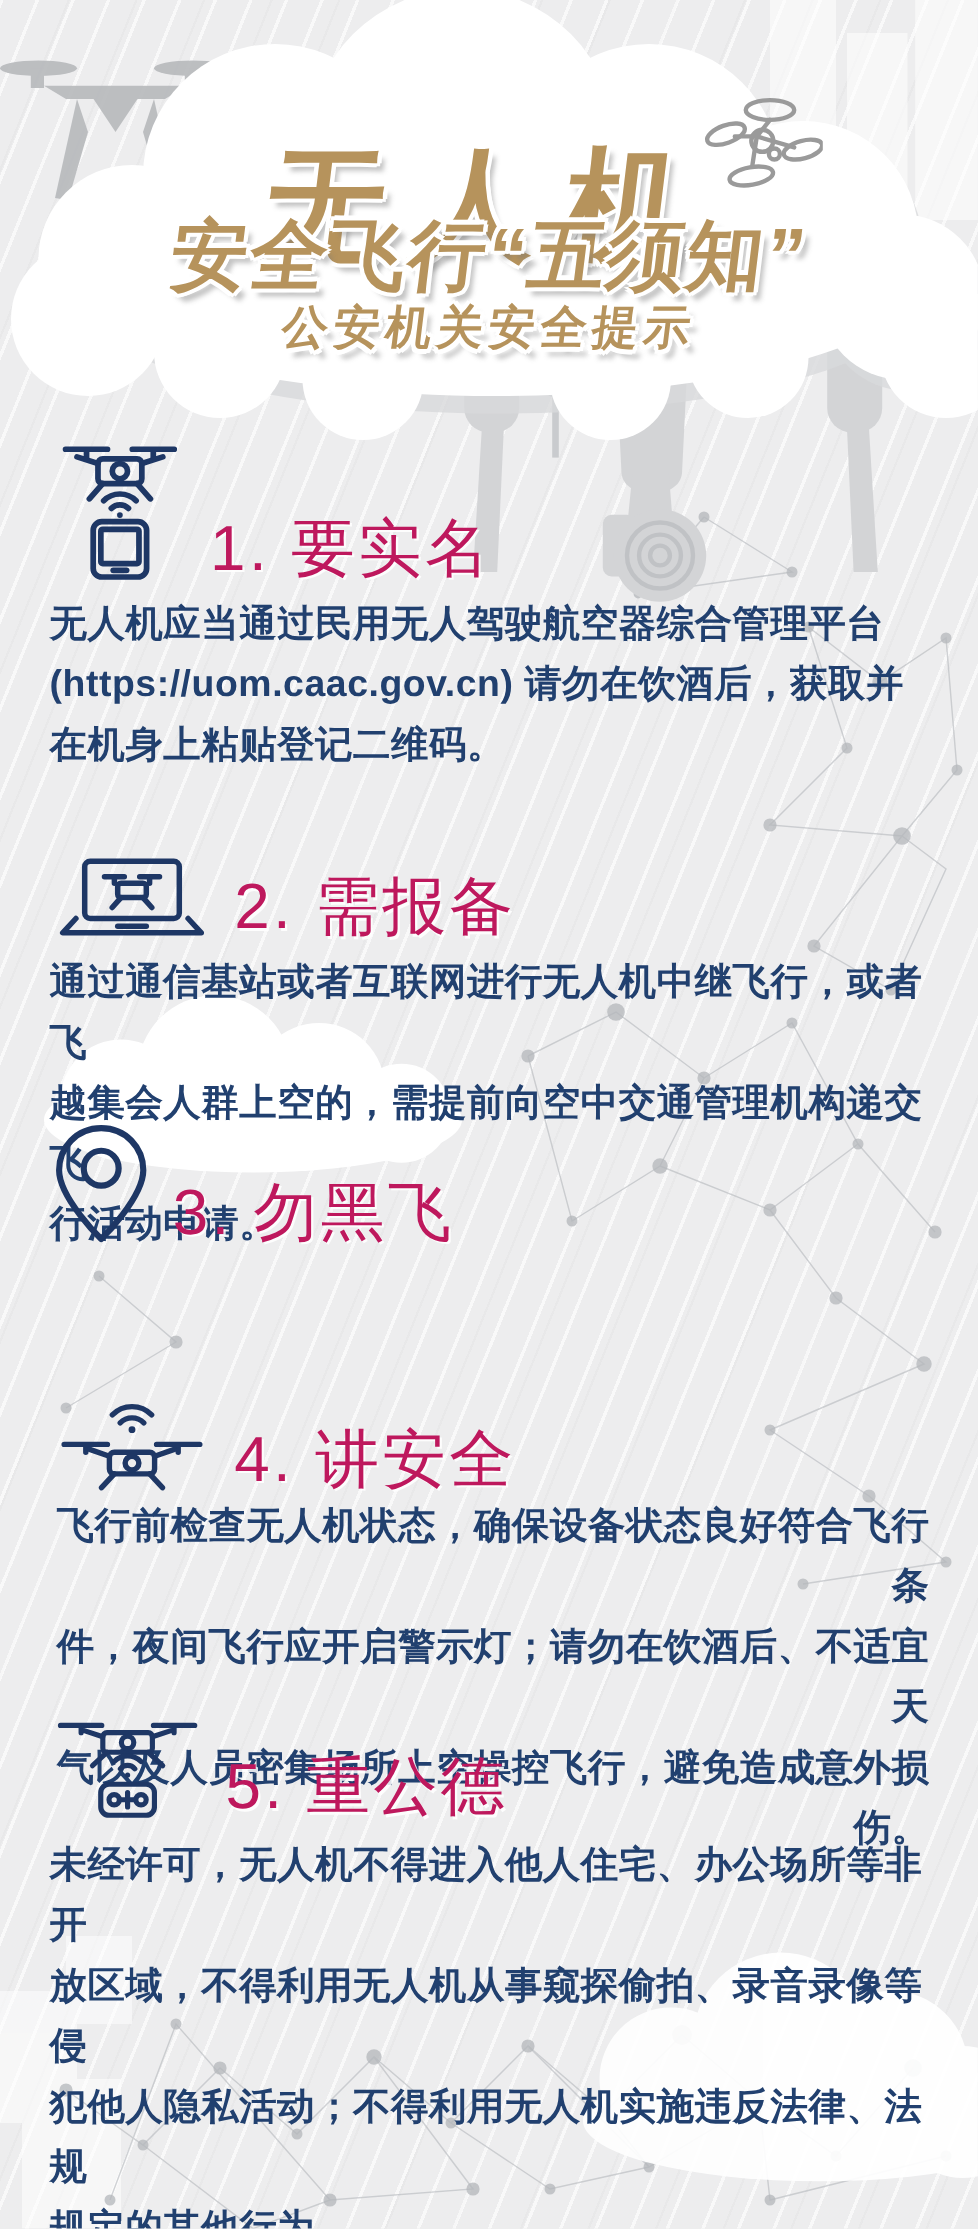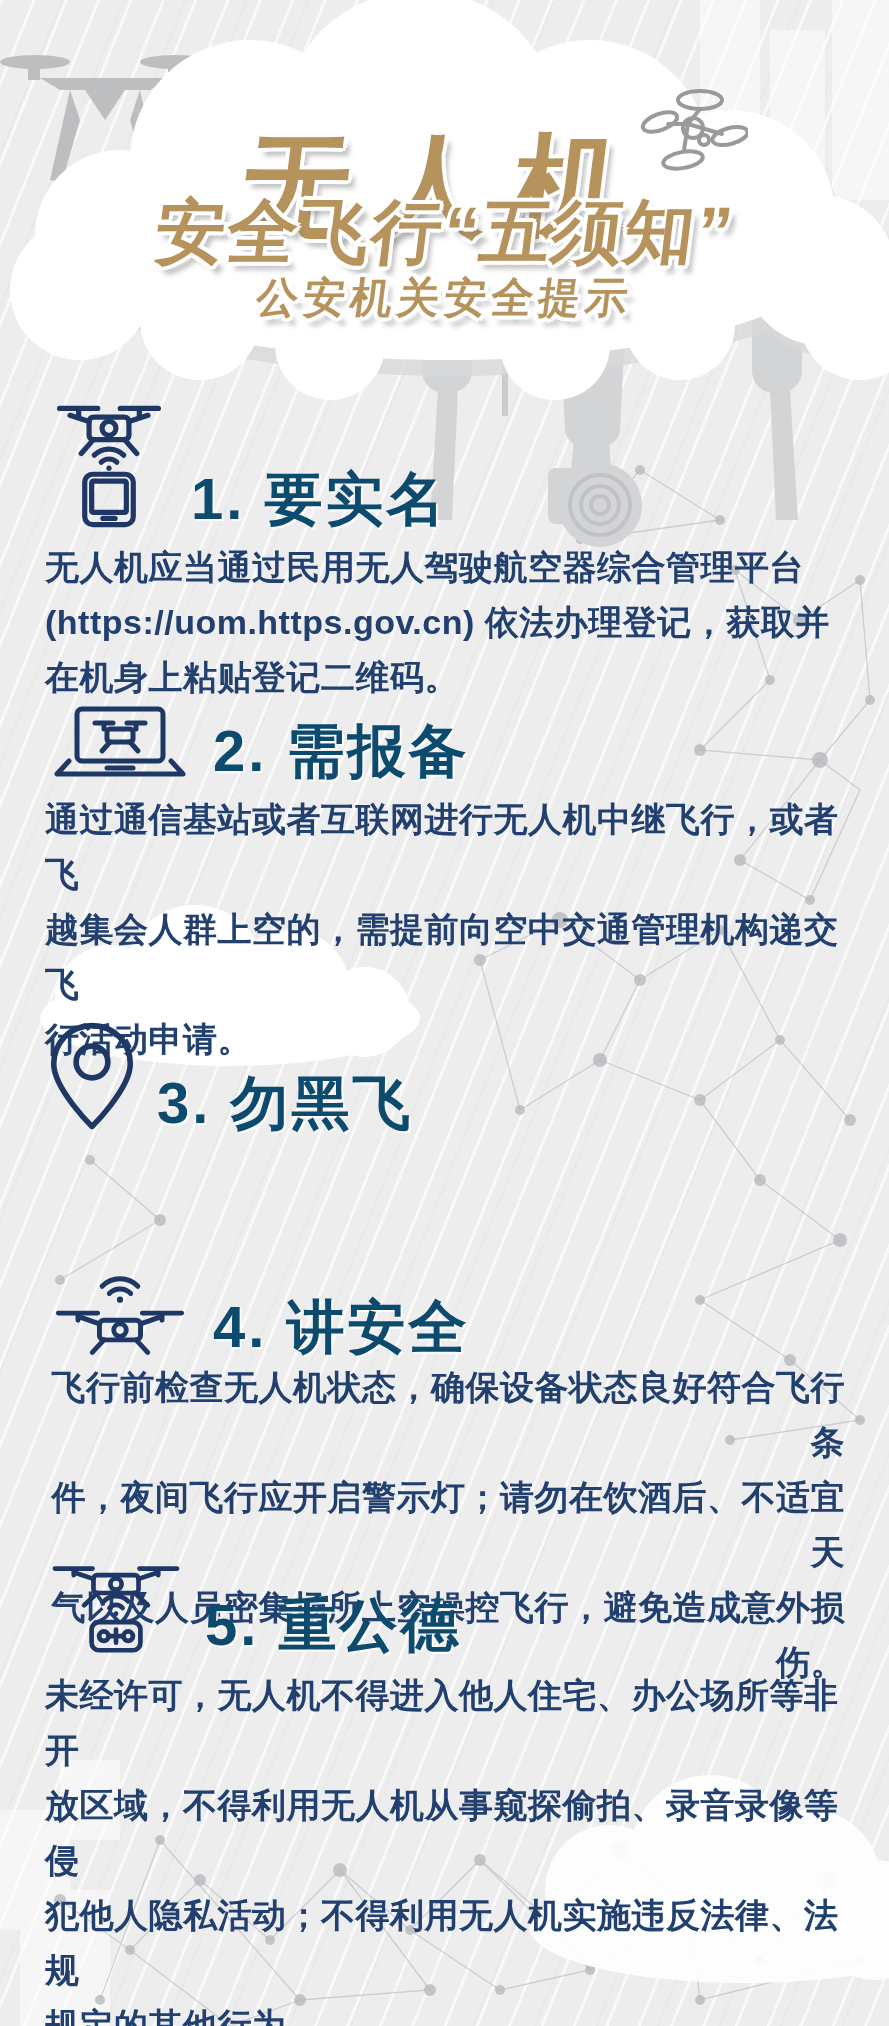--- a/index.html
+++ b/index.html
@@ -24,30 +24,30 @@
     white-space:nowrap;
   }
   .title-1{top:112px;font-size:112px;letter-spacing:24px;}
   .title-2{top:186px;font-size:70px;letter-spacing:2px;}
   .title-3{top:270px;font-size:42px;letter-spacing:5px;}
 
   
   .sec{position:absolute;left:45px;width:800px;}
   .sec-head{display:flex;align-items:flex-end;gap:18px;}
   .sec-head h2{
-    margin:0;color:#0c4a6e;font-weight:700;font-size:58px;letter-spacing:3px;
+    margin:0;color:#be185d;font-weight:400;font-size:58px;letter-spacing:3px;
     line-height:1;white-space:nowrap;text-shadow:2px 2px 0 rgba(255,255,255,.85);
   }
   .sec-body{
     margin:0;color:#21406f;font-weight:700;font-size:34px;line-height:55px;
     letter-spacing:.5px;white-space:pre-line;
   }
   .icon{flex:0 0 auto;stroke:#1e3765;fill:none;stroke-linecap:round;stroke-linejoin:round;}
   #sec1{top:398px;} #sec1 .sec-body{margin-top:12px;}
-  #sec2{top:706px;} #sec2 .sec-body{margin-top:12px;}
+  #sec2{top:780px;} #sec2 .sec-body{margin-top:12px;}
   #sec3{top:1020px;} #sec3 .sec-body{margin-top:4px;}
   #sec4{top:1272px;text-align:right;} #sec4 .sec-body{margin-top:4px;}
   #sec5{top:1562px;} #sec5 .sec-body{margin-top:14px;}
 </style>
 </head>
 <body>
 
 <svg class="layer" viewBox="0 0 889 2026">
 
   <g fill="#ffffff" opacity="0.55">
@@ -240,21 +240,21 @@
       <path d="M42 27 L20 20 M88 27 L110 20 M47 48 L33 64 M83 48 L97 64"></path>
       <path d="M48 66 a24 24 0 0 1 34 0 M56 74 a13 13 0 0 1 18 0"></path>
       <circle cx="65" cy="81" r="3" fill="#1e3765" stroke="none"></circle>
       <rect x="37" y="88" width="56" height="58" rx="9"></rect>
       <rect x="45" y="96" width="40" height="36" rx="2"></rect>
       <path d="M58 139 H72"></path>
     </svg>
     <h2>1. 要实名</h2>
   </div>
   <p class="sec-body">无人机应当通过民用无人驾驶航空器综合管理平台
-(https://uom.https.gov.cn) 依法办理登记，获取并
+(https://uom.caac.gov.cn) 请勿在饮酒后，获取并
 在机身上粘贴登记二维码。</p>
 </section>
 
 <section class="sec" id="sec2">
   <div class="sec-head">
     <svg class="icon" width="150" height="74" viewBox="0 0 150 74" stroke-width="5">
       <rect x="32" y="3" width="86" height="52" rx="5"></rect>
       <path d="M50 17 h18 m-9 0 v6 M82 17 h18 m-9 0 v6"></path>
       <rect x="62" y="23" width="26" height="13" rx="3"></rect>
       <path d="M65 36 l-8 9 M85 36 l8 9"></path>

